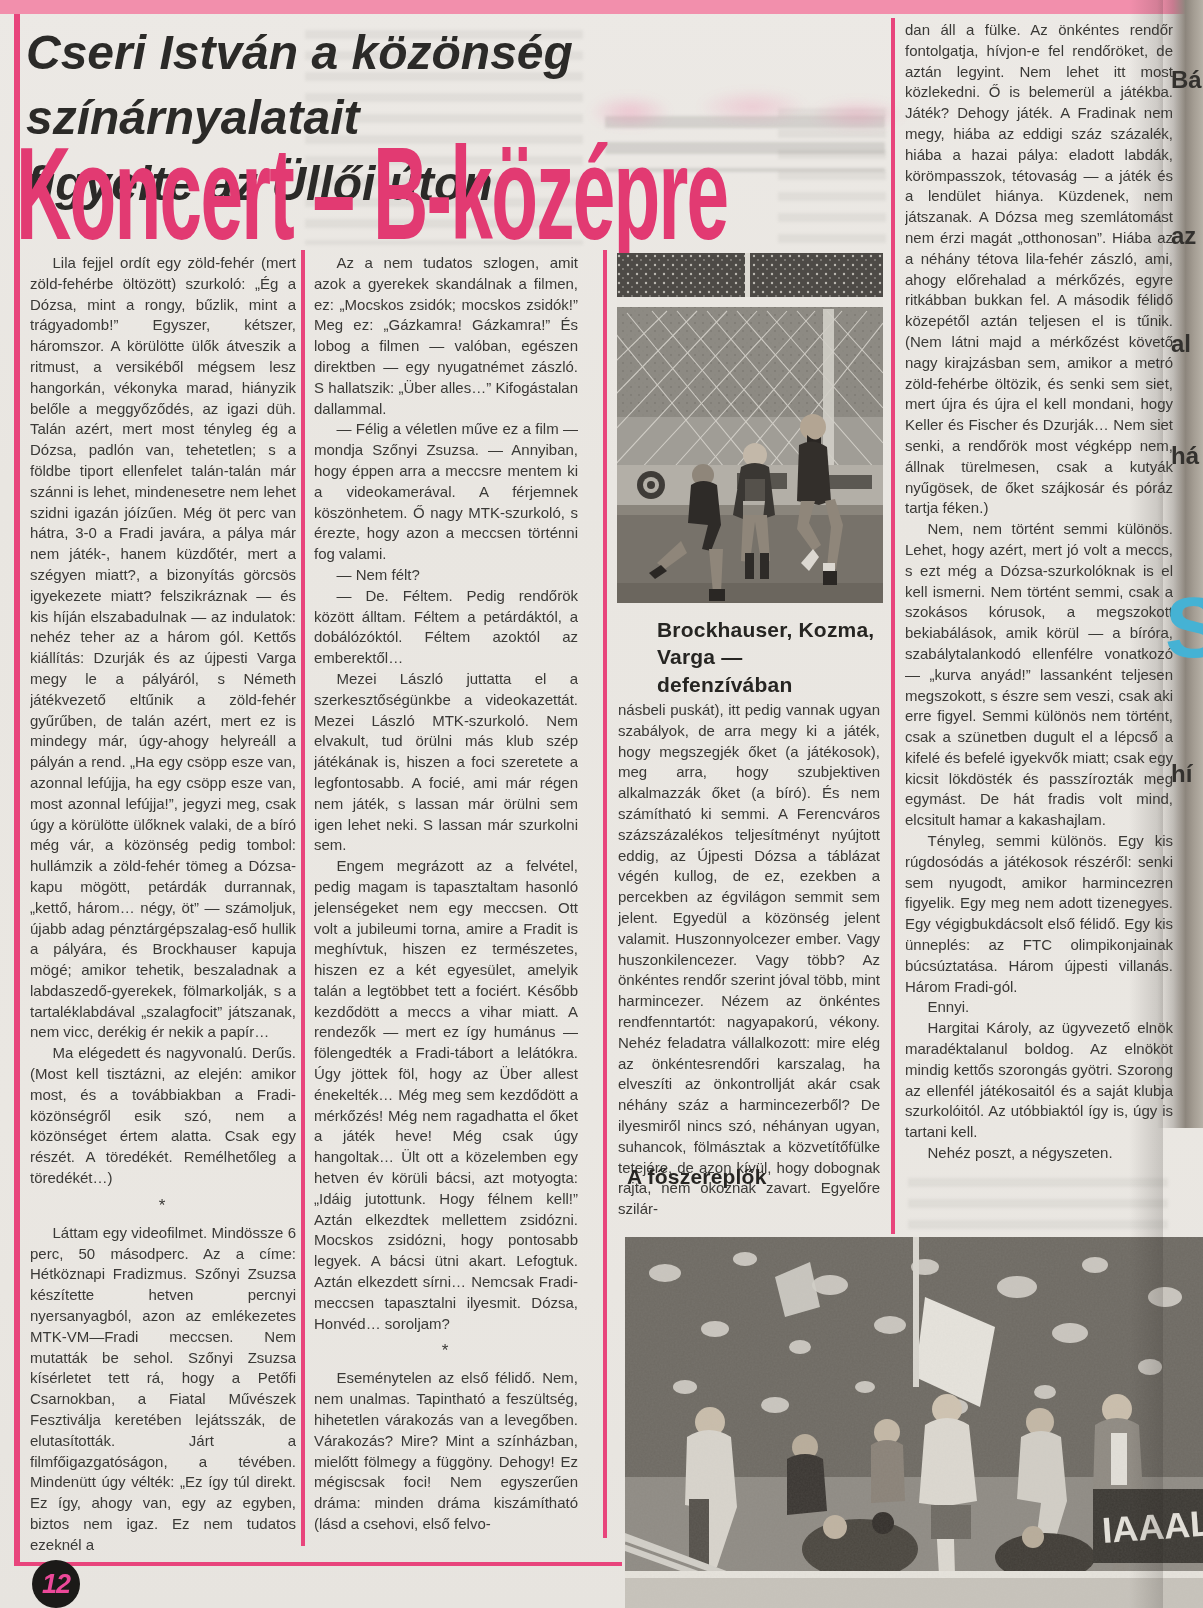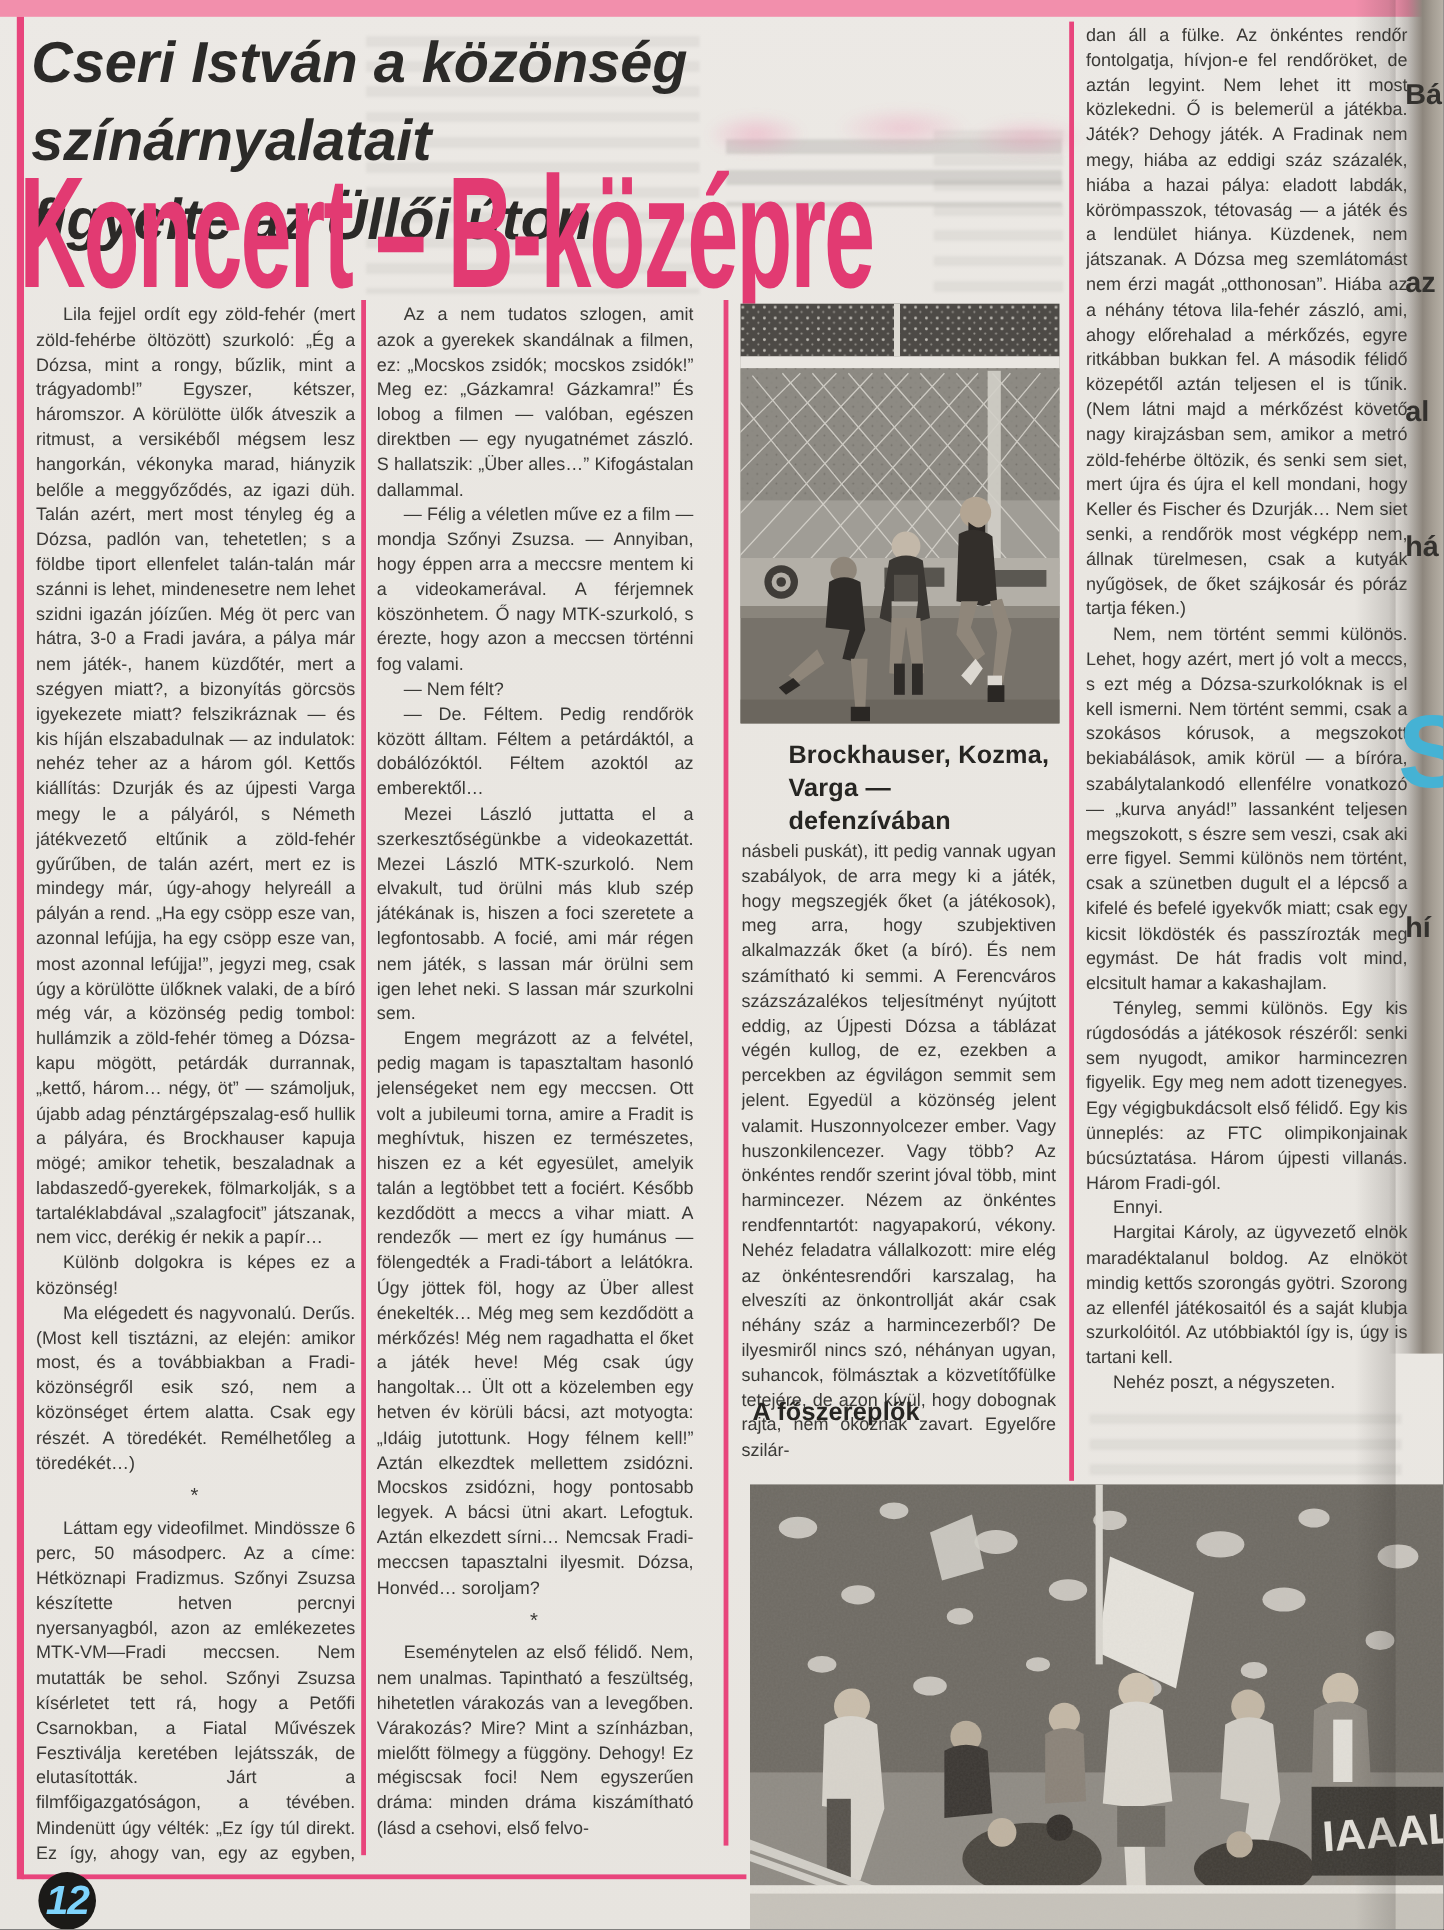--- a/index.html
+++ b/index.html
@@ -10,22 +10,22 @@
     overflow:hidden;
     font-family:"Liberation Sans", sans-serif;
     color:#3a3936;
   }
   
   .topbar{position:absolute;left:0;top:0;width:1192px;height:14px;background:#f28fac;}
   .leftrule{position:absolute;left:14px;top:14px;width:6px;height:1552px;background:#e8457c;}
   .bottomrule{position:absolute;left:18px;top:1562px;width:604px;height:4px;background:#e8457c;}
   .pagenum{
     position:absolute;left:32px;top:1560px;width:48px;height:48px;border-radius:50%;
-    background:#1b1a18;color:#7dd3fc;display:flex;align-items:center;justify-content:center;
-    font-weight:bold;font-size:34px;font-style:italic;letter-spacing:-1px;
+    background:#1b1a18;color:#ec4899;display:flex;align-items:center;justify-content:center;
+    font-weight:bold;font-size:27px;font-style:italic;letter-spacing:-1px;
   }
   .kicker{
     position:absolute;left:26px;top:20px;width:640px;
     font-size:48px;line-height:1.36;font-weight:bold;font-style:italic;
     color:#2b2a28;white-space:pre-line;letter-spacing:0;
   }
   .headline{
     position:absolute;left:16px;top:128px;margin:0;
     font-size:132px;line-height:1;font-weight:bold;color:#e23a72;
     letter-spacing:-3px;transform:scaleX(0.58);transform-origin:left top;
@@ -103,21 +103,20 @@
   <div class="kicker">Cseri István a közönség színárnyalatait
 figyelte az Üllői úton</div>
   <h1 class="headline">Koncert – B-középre</h1>
 
   <div class="divider d1"></div>
   <div class="divider d2"></div>
   <div class="divider d3"></div>
 
   <div class="col col1">
     <p>Lila fejjel ordít egy zöld-fehér (mert zöld-fehérbe öltözött) szurkoló: „Ég a Dózsa, mint a rongy, bűzlik, mint a trágyadomb!” Egyszer, kétszer, háromszor. A körülötte ülők átveszik a ritmust, a versikéből mégsem lesz hangorkán, vékonyka marad, hiányzik belőle a meggyőződés, az igazi düh. Talán azért, mert most tényleg ég a Dózsa, padlón van, tehetetlen; s a földbe tiport ellenfelet talán-talán már szánni is lehet, mindenesetre nem lehet szidni igazán jóízűen. Még öt perc van hátra, 3-0 a Fradi javára, a pálya már nem játék-, hanem küzdőtér, mert a szégyen miatt?, a bizonyítás görcsös igyekezete miatt? felszikráznak — és kis híján elszabadulnak — az indulatok: nehéz teher az a három gól. Kettős kiállítás: Dzurják és az újpesti Varga megy le a pályáról, s Németh játékvezető eltűnik a zöld-fehér gyűrűben, de talán azért, mert ez is mindegy már, úgy-ahogy helyreáll a pályán a rend. „Ha egy csöpp esze van, azonnal lefújja, ha egy csöpp esze van, most azonnal lefújja!”, jegyzi meg, csak úgy a körülötte ülőknek valaki, de a bíró még vár, a közönség pedig tombol: hullámzik a zöld-fehér tömeg a Dózsa-kapu mögött, petárdák durrannak, „kettő, három… négy, öt” — számoljuk, újabb adag pénztárgépszalag-eső hullik a pályára, és Brockhauser kapuja mögé; amikor tehetik, beszaladnak a labdaszedő-gyerekek, fölmarkolják, s a tartaléklabdával „szalagfocit” játszanak, nem vicc, derékig ér nekik a papír…</p>
-    <p>Különb dolgokra is képes ez a közönség!</p>
     <p>Ma elégedett és nagyvonalú. Derűs. (Most kell tisztázni, az elején: amikor most, és a továbbiakban a Fradi-közönségről esik szó, nem a közönséget értem alatta. Csak egy részét. A töredékét. Remélhetőleg a töredékét…)</p>
     <p class="sep">*</p>
     <p>Láttam egy videofilmet. Mindössze 6 perc, 50 másodperc. Az a címe: Hétköznapi Fradizmus. Szőnyi Zsuzsa készítette hetven percnyi nyersanyagból, azon az emlékezetes MTK-VM—Fradi meccsen. Nem mutatták be sehol. Szőnyi Zsuzsa kísérletet tett rá, hogy a Petőfi Csarnokban, a Fiatal Művészek Fesztiválja keretében lejátsszák, de elutasították. Járt a filmfőigazgatóságon, a tévében. Mindenütt úgy vélték: „Ez így túl direkt. Ez így, ahogy van, egy az egyben, biztos nem igaz. Ez nem tudatos ezeknél a</p>
   </div>
 
   <div class="col col2">
     <p>Az a nem tudatos szlogen, amit azok a gyerekek skandálnak a filmen, ez: „Mocskos zsidók; mocskos zsidók!” Meg ez: „Gázkamra! Gázkamra!” És lobog a filmen — valóban, egészen direktben — egy nyugatnémet zászló. S hallatszik: „Über alles…” Kifogástalan dallammal.</p>
     <p>— Félig a véletlen műve ez a film — mondja Szőnyi Zsuzsa. — Annyiban, hogy éppen arra a meccsre mentem ki a videokamerával. A férjemnek köszönhetem. Ő nagy MTK-szurkoló, s érezte, hogy azon a meccsen történni fog valami.</p>
     <p>— Nem félt?</p>
     <p>— De. Féltem. Pedig rendőrök között álltam. Féltem a petárdáktól, a dobálózóktól. Féltem azoktól az emberektől…</p>

